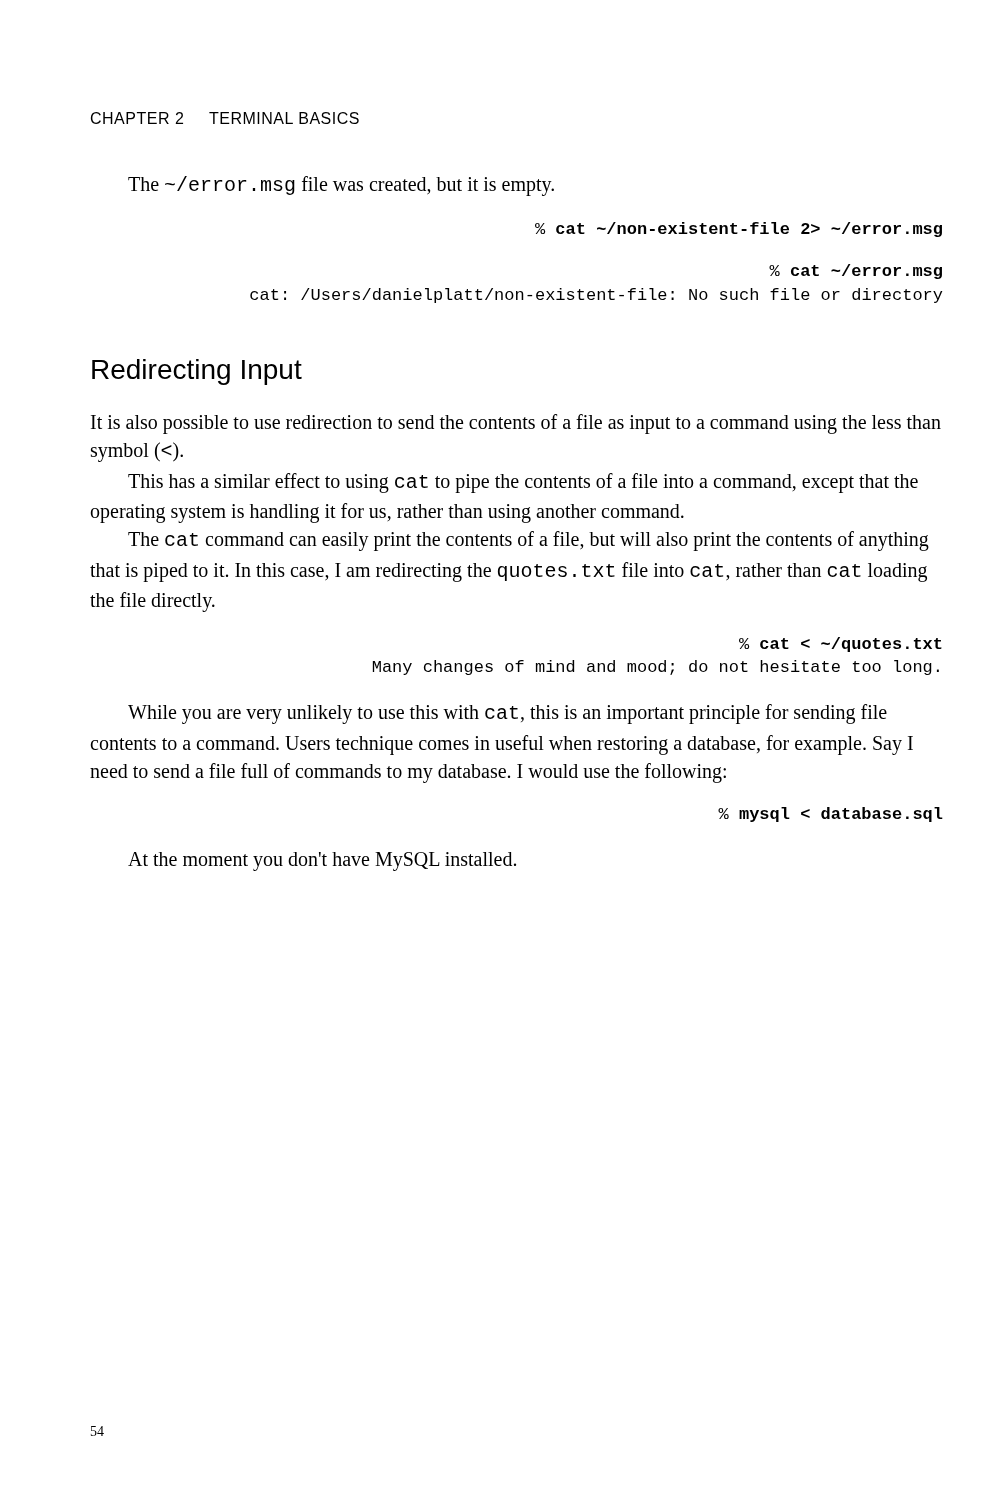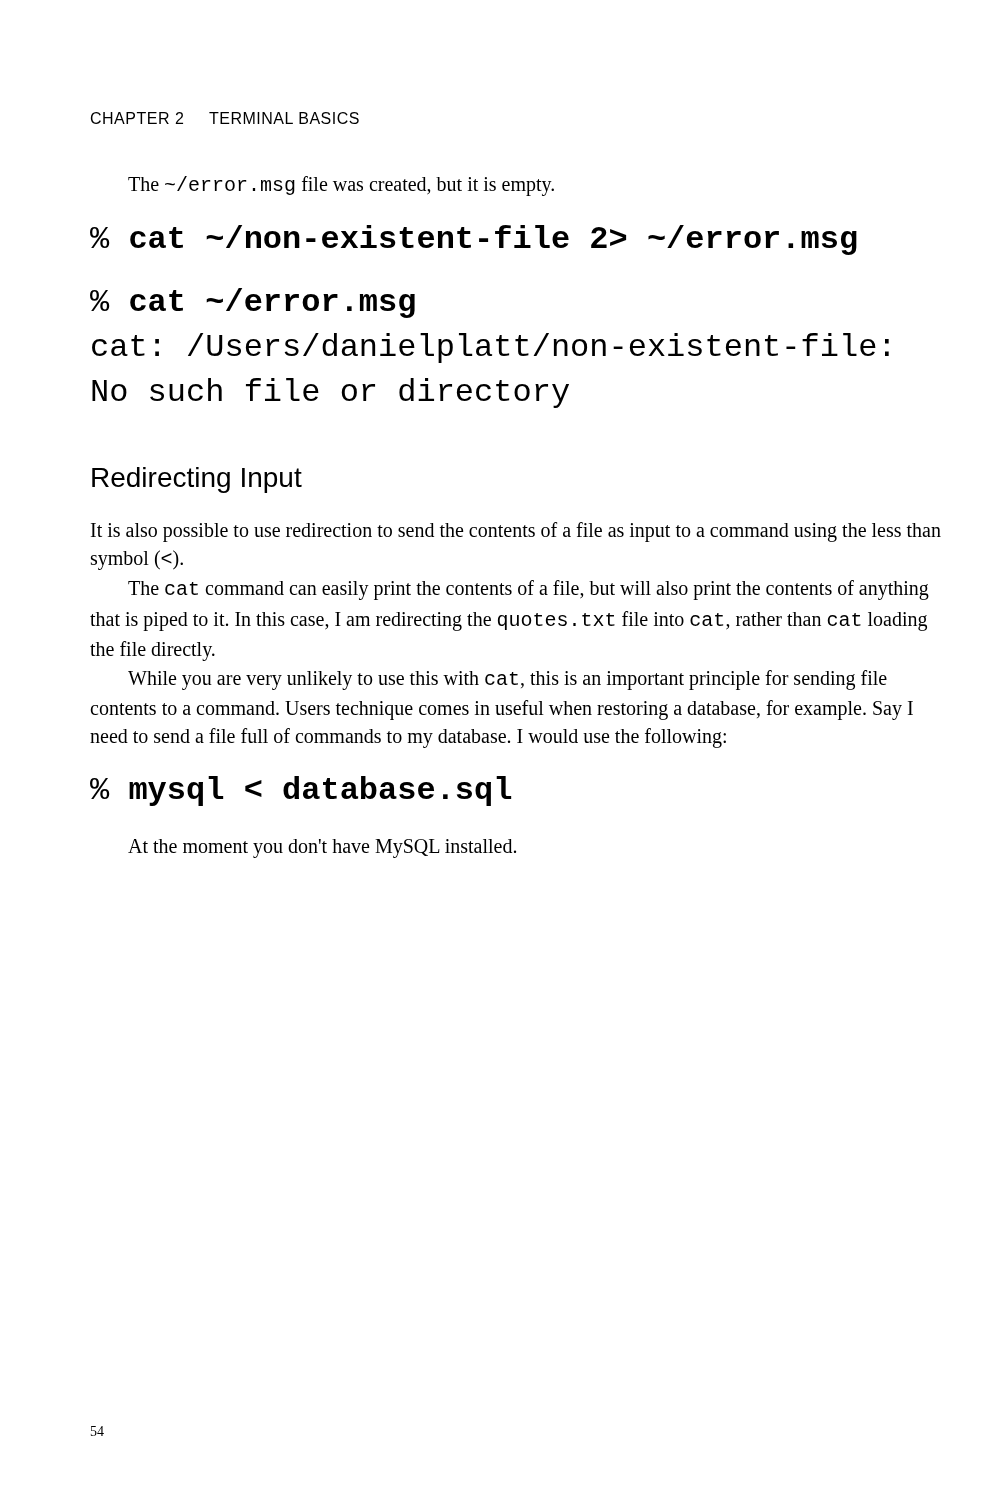--- a/index.html
+++ b/index.html
@@ -33,24 +33,25 @@
     text-indent: 38px;
   }
   p.body.noindent {
     text-indent: 0;
   }
   .mono {
     font-family: 'Courier New', Courier, monospace;
   }
   .codeblock {
     font-family: 'Courier New', Courier, monospace;
-    font-size: 32px;
+    font-size: 17px;
     line-height: 1.4;
     margin: 18px 0 18px 0;
     white-space: pre-wrap;
+    text-align: right;
   }
   .codeblock .cmd {
     font-weight: bold;
   }
   h2.section {
     font-family: Arial, Helvetica, sans-serif;
     font-weight: 400;
     font-size: 28px;
     margin: 46px 0 22px 0;
   }
@@ -83,25 +84,30 @@
   <div class="codeblock"><span>% </span><span class="cmd">cat ~/error.msg</span>
 <span>cat: /Users/danielplatt/non-existent-file: No such file or directory</span></div>
 
   <h2 class="section">Redirecting Input</h2>
 
   <p class="body noindent">
     <span>It is also possible to use redirection to send the contents of a file as input to a command using the less than symbol (</span><span class="mono">&lt;</span><span>).</span>
   </p>
 
 
+  <p class="body">
+    <span>This has a similar effect to using </span><span class="mono">cat</span><span> to pipe the contents of a file into a command, except that the operating system is handling it for us, rather than using another command.</span>
+  </p>
 
   <p class="body">
     <span>The </span><span class="mono">cat</span><span> command can easily print the contents of a file, but will also print the contents of anything that is piped to it. In this case, I am redirecting the </span><span class="mono">quotes.txt</span><span> file into </span><span class="mono">cat</span><span>, rather than </span><span class="mono">cat</span><span> loading the file directly.</span>
   </p>
 
+  <div class="codeblock"><span>% </span><span class="cmd">cat &lt; ~/quotes.txt</span>
+<span>Many changes of mind and mood; do not hesitate too long.</span></div>
 
   <p class="body">
     <span>While you are very unlikely to use this with </span><span class="mono">cat</span><span>, this is an important principle for sending file contents to a command. Users technique comes in useful when restoring a database, for example. Say I need to send a file full of commands to my database. I would use the following:</span>
   </p>
 
   <div class="codeblock"><span>% </span><span class="cmd">mysql &lt; database.sql</span></div>
 
   <p class="body">
     <span>At the moment you don't have MySQL installed.</span>
   </p>

